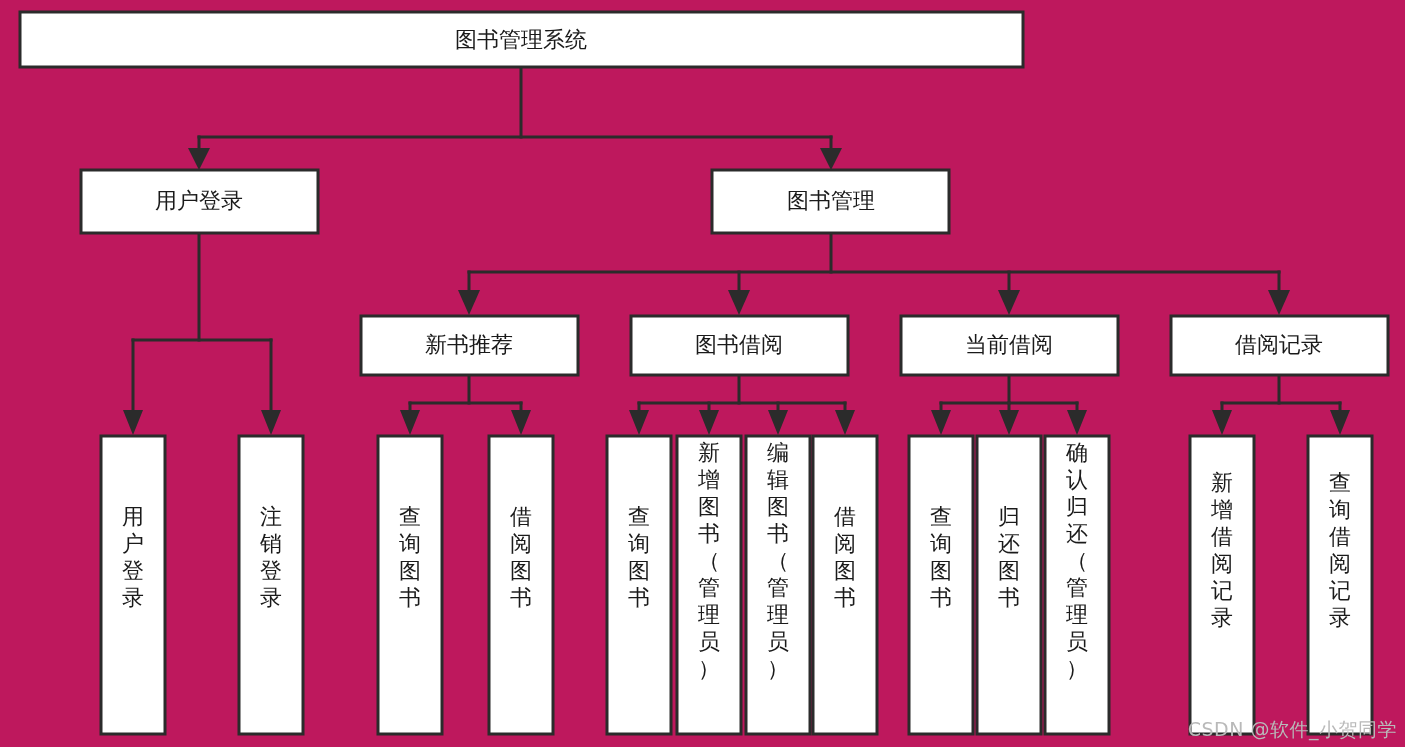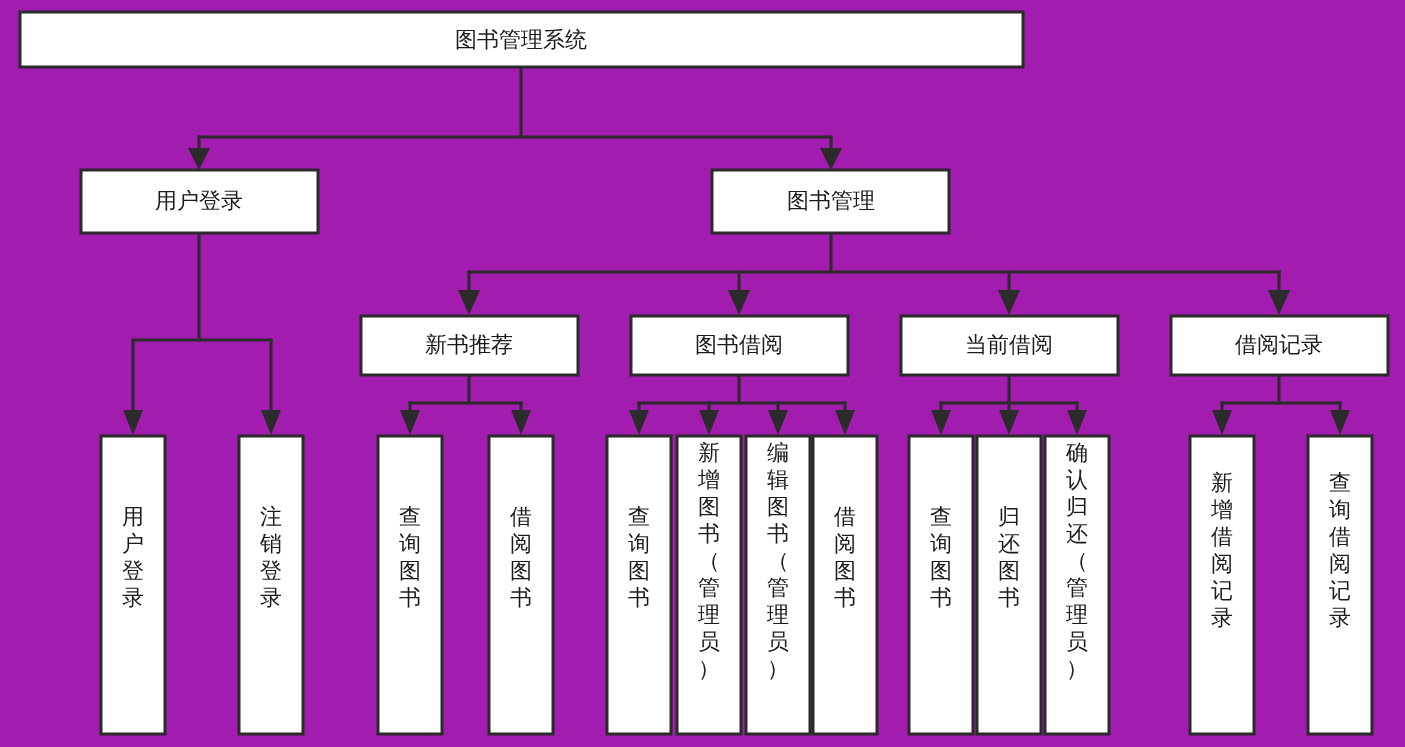--- a/index.html
+++ b/index.html
@@ -10,21 +10,21 @@
   body {
     width: 1405px;
     height: 747px;
     font-family: "DejaVu Sans", "Liberation Sans", sans-serif;
     overflow: hidden;
   }
   #diagram-root {
     position: relative;
     width: 1405px;
     height: 747px;
-    background: #a21caf;
+    background: #be185d;
   }
   svg.flow {
     position: absolute;
     left: 0;
     top: 0;
     width: 1405px;
     height: 747px;
     display: block;
   }
   .node-rect {
@@ -242,13 +242,14 @@
       <text class="node-label-v" x="1222" y="490"><tspan x="1222" y="490">新</tspan><tspan x="1222" y="517">增</tspan><tspan x="1222" y="544">借</tspan><tspan x="1222" y="571">阅</tspan><tspan x="1222" y="598">记</tspan><tspan x="1222" y="625">录</tspan></text>
     </g>
 
     <g>
       <rect class="node-rect" x="1308" y="436" width="64" height="298"></rect>
       <text class="node-label-v" x="1340" y="490"><tspan x="1340" y="490">查</tspan><tspan x="1340" y="517">询</tspan><tspan x="1340" y="544">借</tspan><tspan x="1340" y="571">阅</tspan><tspan x="1340" y="598">记</tspan><tspan x="1340" y="625">录</tspan></text>
     </g>
 
   </svg>
 
+  <div class="watermark">CSDN @软件_小贺同学</div>
 </div>
 
 </body></html>

